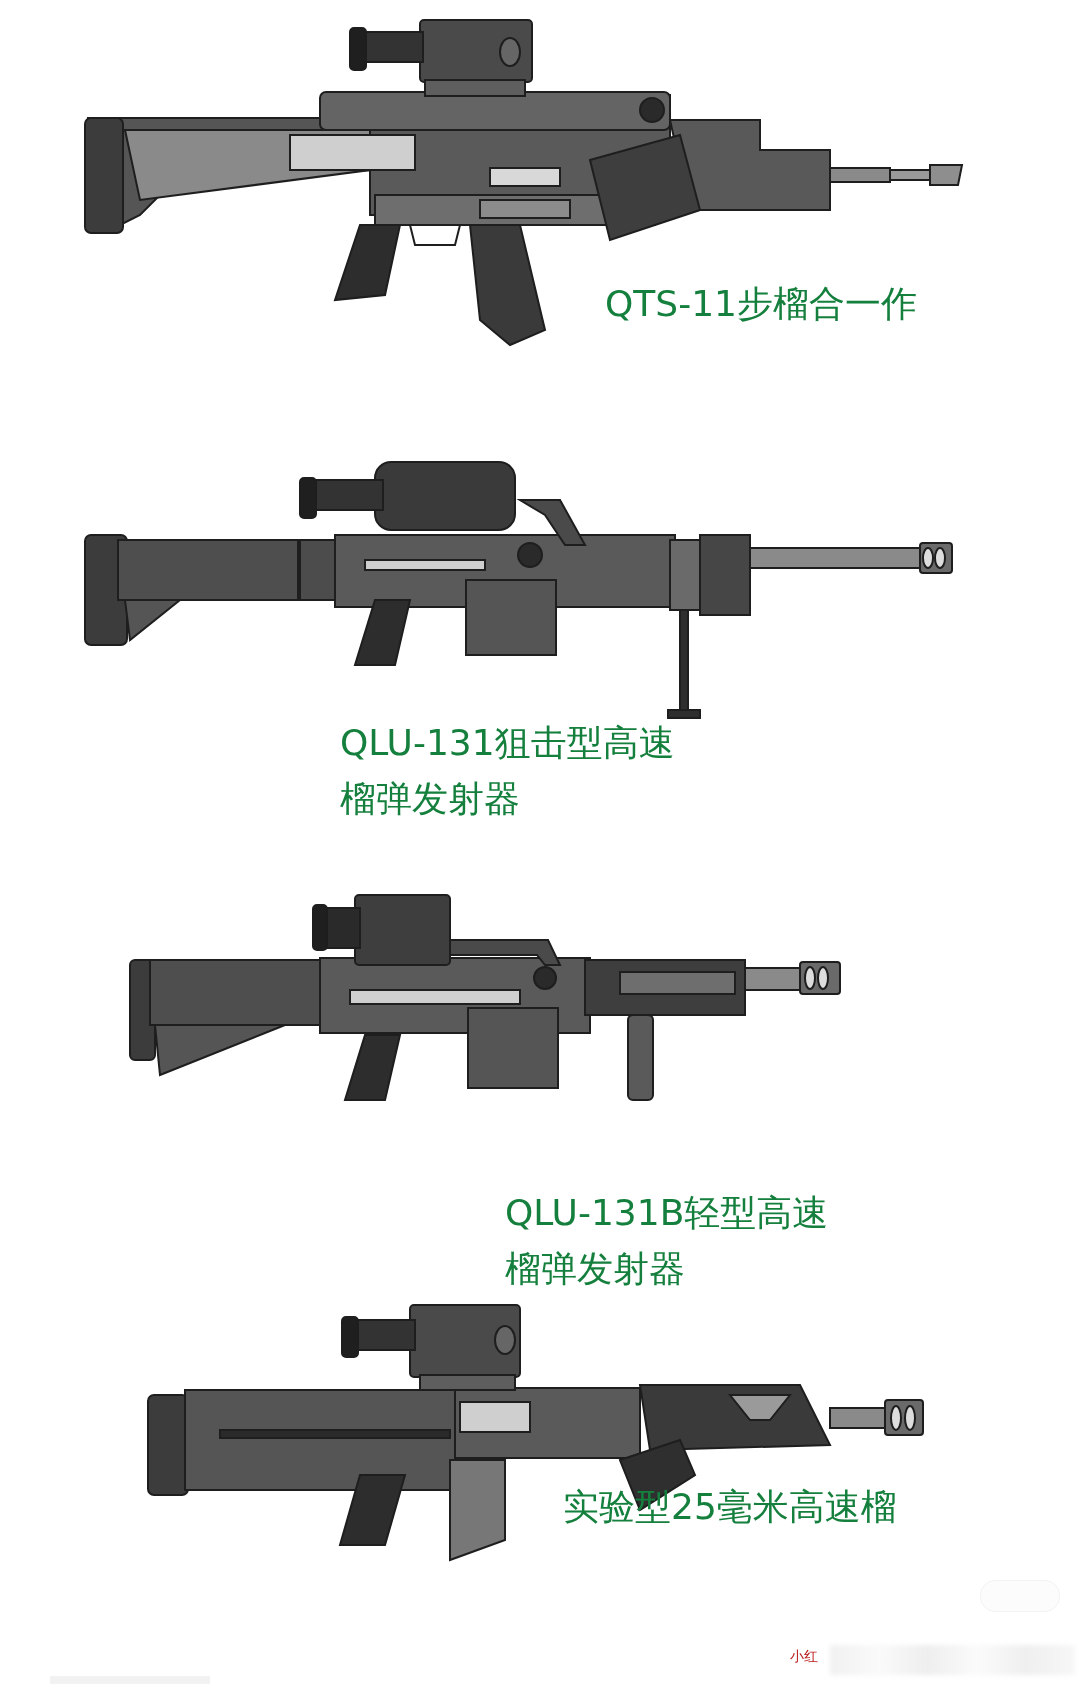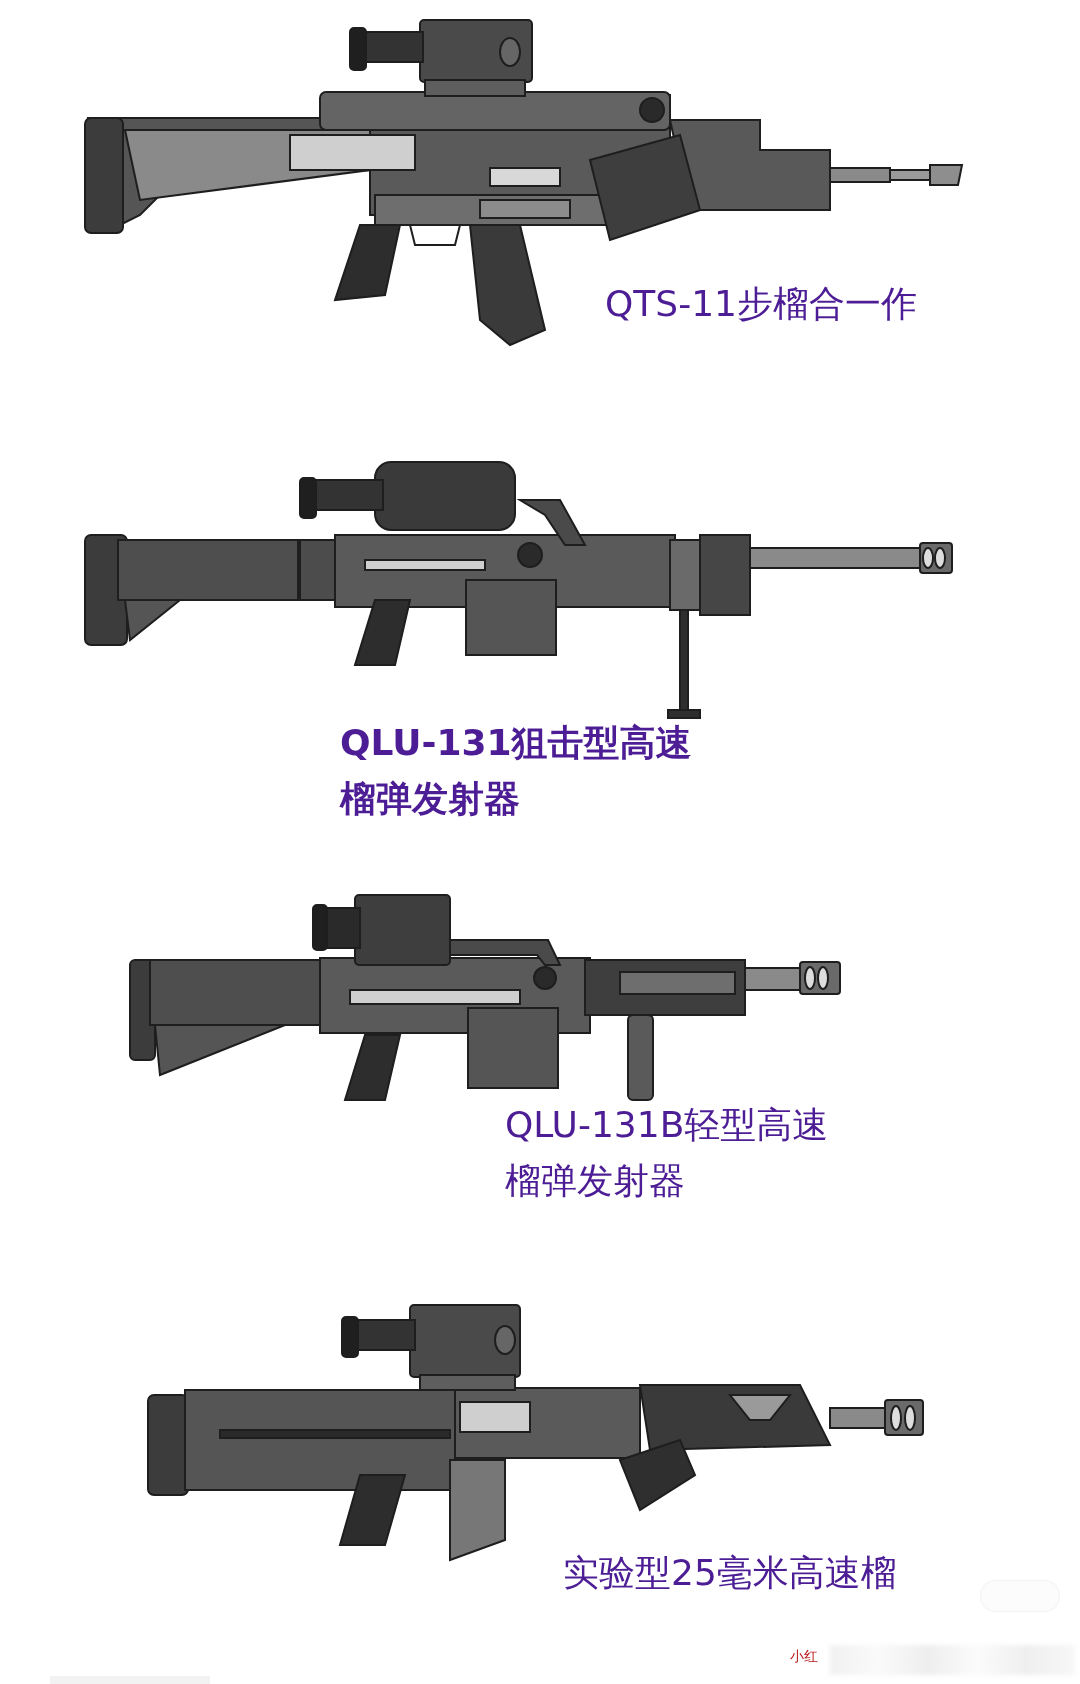--- a/index.html
+++ b/index.html
@@ -1,18 +1,18 @@
 <!DOCTYPE html>
 <html><head>
 <meta charset="utf-8">
 <style>
   html, body { margin:0; padding:0; background:#ffffff; }
   body { width:1080px; height:1684px; position:relative; overflow:hidden; font-family:"DejaVu Sans", "Liberation Sans", sans-serif; }
   .weapon { position:absolute; left:0; width:1080px; }
-  .label { position:absolute; color:#4c1d95; font-size:36px; line-height:56px; font-family:"DejaVu Sans", sans-serif; white-space:nowrap; letter-spacing:0px; }
+  .label { position:absolute; color:#15803d; font-size:36px; line-height:56px; font-family:"DejaVu Sans", sans-serif; white-space:nowrap; letter-spacing:0px; }
   .label span { display:block; }
   .watermark { position:absolute; left:790px; top:1648px; font-size:14px; color:#b91c1c; }
   .wm-blur { position:absolute; left:830px; top:1645px; width:245px; height:30px; background:linear-gradient(90deg,#f1f1f1,#fafafa 20%,#eeeeee 40%,#fbfbfb 60%,#efefef 80%,#f7f7f7); filter:blur(2px); }
   .wm-badge { position:absolute; left:980px; top:1580px; width:78px; height:30px; border-radius:15px; background:#fcfcfc; border:1px solid #f3f3f3; }
   .bottom-bar { position:absolute; left:50px; top:1676px; width:160px; height:8px; background:#f2f2f2; }
 </style>
 </head>
 <body>
 
 <svg class="weapon" style="top:0;height:380px" viewBox="0 0 1080 380">
@@ -76,21 +76,21 @@
     <rect x="466" y="580" width="90" height="75" fill="#555"></rect>
 
     <path d="M375 600 L410 600 L395 665 L355 665 Z" fill="#2d2d2d"></path>
 
     <rect x="375" y="462" width="140" height="68" rx="16" fill="#3a3a3a"></rect>
     <rect x="313" y="480" width="70" height="30" fill="#333"></rect>
     <rect x="300" y="478" width="16" height="40" rx="4" fill="#1f1f1f"></rect>
     <path d="M520 500 L560 500 L585 545 L565 545 L545 515 Z" fill="#4a4a4a"></path>
   </g>
 </svg>
-<div class="label" style="left:340px;top:715px;font-weight:bold;">
+<div class="label" style="left:340px;top:715px;">
   <span>QLU-131狙击型高速</span>
   <span>榴弹发射器</span>
 </div>
 
 <svg class="weapon" style="top:880px;height:230px" viewBox="0 880 1080 230">
   <g stroke="#1e1e1e" stroke-width="2">
     <rect x="130" y="960" width="25" height="100" rx="5" fill="#3c3c3c"></rect>
     <rect x="150" y="960" width="170" height="65" fill="#4e4e4e"></rect>
     <path d="M155 1025 L285 1025 L160 1075 Z" fill="#555"></path>
     <rect x="320" y="958" width="270" height="75" fill="#5a5a5a"></rect>
@@ -108,21 +108,21 @@
     <path d="M365 1035 L400 1035 L385 1100 L345 1100 Z" fill="#2d2d2d"></path>
 
     <rect x="628" y="1015" width="25" height="85" rx="5" fill="#5a5a5a"></rect>
 
     <rect x="355" y="895" width="95" height="70" rx="4" fill="#3e3e3e"></rect>
     <rect x="320" y="908" width="40" height="40" fill="#2a2a2a"></rect>
     <rect x="313" y="905" width="14" height="45" rx="4" fill="#1f1f1f"></rect>
     <path d="M450 940 L548 940 L560 965 L545 965 L537 955 L450 955 Z" fill="#4a4a4a"></path>
   </g>
 </svg>
-<div class="label" style="left:505px;top:1097px;">
+<div class="label" style="left:505px;top:1185px;">
   <span>QLU-131B轻型高速</span>
   <span>榴弹发射器</span>
 </div>
 
 <svg class="weapon" style="top:1300px;height:300px" viewBox="0 1300 1080 300">
   <g stroke="#1e1e1e" stroke-width="2">
     <rect x="148" y="1395" width="40" height="100" rx="6" fill="#3c3c3c"></rect>
     <rect x="185" y="1390" width="290" height="100" fill="#555"></rect>
     <rect x="220" y="1430" width="230" height="8" fill="#2a2a2a"></rect>
     <rect x="455" y="1388" width="185" height="70" fill="#5a5a5a"></rect>
@@ -140,20 +140,20 @@
 
     <path d="M360 1475 L405 1475 L385 1545 L340 1545 Z" fill="#2d2d2d"></path>
 
     <rect x="410" y="1305" width="110" height="72" rx="4" fill="#4a4a4a"></rect>
     <rect x="350" y="1320" width="65" height="30" fill="#333"></rect>
     <rect x="342" y="1317" width="16" height="40" rx="4" fill="#1f1f1f"></rect>
     <ellipse cx="505" cy="1340" rx="10" ry="14" fill="#666"></ellipse>
     <rect x="420" y="1375" width="95" height="15" fill="#5e5e5e"></rect>
   </g>
 </svg>
-<div class="label" style="left:563px;top:1545px;">
+<div class="label" style="left:563px;top:1479px;">
   <span>实验型25毫米高速榴</span>
 </div>
 
 <div class="wm-badge"></div>
 <div class="wm-blur"></div>
 <div class="watermark">小红</div>
 <div class="bottom-bar"></div>
 
 </body></html>

